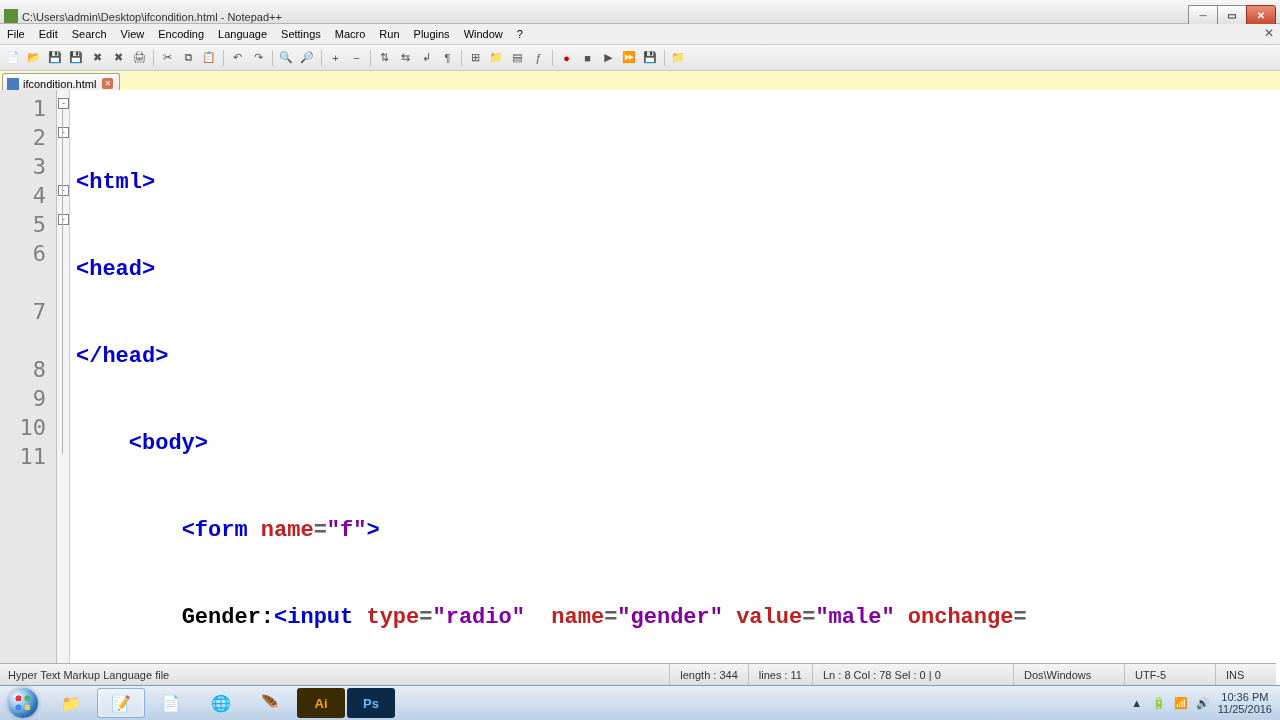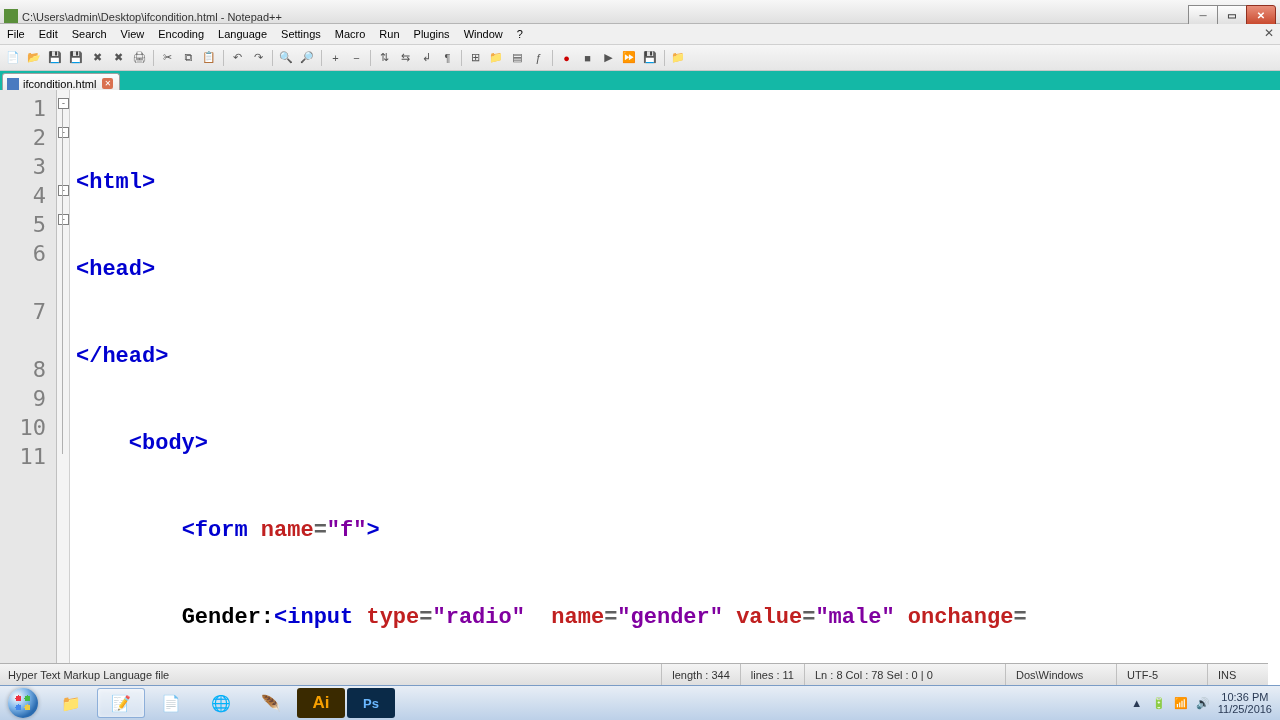--- a/index.html
+++ b/index.html
@@ -13,21 +13,21 @@
 .winbtn.close{background:linear-gradient(#e98f7a,#c94a2f);border-color:#903020;color:#fff;border-top-right-radius:3px}
 
 .menubar{height:20px;background:#f0f0f0;display:flex;align-items:center;border-bottom:1px solid #d0d0d0;position:relative}
 .menu-item{padding:19px 7px;color:#000;cursor:default}
 .menu-close{position:absolute;right:6px;top:2px;font-size:12px;color:#555}
 
 .toolbar{height:25px;background:linear-gradient(#f6f6f6,#e6e6e6);border-bottom:1px solid #c8c8c8;display:flex;align-items:center;padding-left:4px;gap:2px}
 .tbtn{width:17px;height:17px;border:1px solid transparent;display:flex;align-items:center;justify-content:center;font-size:11px;color:#555}
 .tsep{width:1px;height:16px;background:#c0c0c0;margin:0 2px}
 
-.tabbar{height:21px;background:#14b8a6;display:flex;align-items:flex-end;padding-left:2px;border-bottom:1px solid #a0a0a0}
+.tabbar{height:21px;background:#fef9c3;display:flex;align-items:flex-end;padding-left:2px;border-bottom:1px solid #a0a0a0}
 .tab{height:19px;background:linear-gradient(#fdfdfd,#e8e8e8);border:1px solid #a0a0a0;border-bottom:none;border-top-left-radius:3px;border-top-right-radius:3px;display:flex;align-items:center;padding:0 6px 0 4px;margin-bottom:-1px;font-size:11px}
 .tab .file-icon{width:12px;height:12px;background:#4a7bc0;margin-right:4px;display:inline-block}
 .tab .tab-close{width:11px;height:11px;background:#d97050;margin-left:6px;display:flex;align-items:center;justify-content:center;color:#fff;font-size:8px;border-radius:2px}
 
 .editor{position:absolute;top:90px;left:0;right:0;bottom:56px;display:flex;background:#fff}
 .gutter{width:56px;background:#e7e7e7;border-right:1px solid #c0c0c0;padding-top:4px}
 .ln{height:29px;text-align:right;padding-right:10px;color:#808080;font:22px Consolas,monospace;line-height:29px}
 .fold{width:12px;background:#f4f4f4;border-right:1px solid #d0d0d0;position:relative;padding-top:4px}
 .fold .fbox{position:absolute;left:1px;width:9px;height:9px;border:1px solid #808080;background:#fff;font:9px/9px monospace;text-align:center;color:#606060}
 .fold .fline{position:absolute;left:5px;width:1px;background:#b0b0b0}
@@ -35,21 +35,21 @@
 .code .row{height:29px;padding-left:6px;position:relative}
 
 .t-tag{color:#0000d0}
 .t-attr{color:#c02020}
 .t-str{color:#8000a0}
 .t-txt{color:#000}
 .t-punc{color:#606060}
 
 .cursor{display:inline-block;width:1px;height:22px;background:#000;vertical-align:text-bottom;margin-left:1px}
 
-.statusbar{position:absolute;bottom:34px;left:0;right:12px;height:22px;background:linear-gradient(#f4f4f4,#dedede);border-top:1px solid #b0b0b0;display:flex;align-items:center;font-size:11px;color:#333}
+.statusbar{position:absolute;bottom:34px;left:0;right:4px;height:22px;background:linear-gradient(#f4f4f4,#dedede);border-top:1px solid #b0b0b0;display:flex;align-items:center;font-size:11px;color:#333}
 .st-cell{padding:0 10px;border-left:1px solid #c0c0c0;height:100%;display:flex;align-items:center}
 .st-cell:first-child{border-left:none;flex:0 0 auto;padding-left:8px}
 .st-spacer{flex:1}
 
 .taskbar{position:absolute;bottom:0;left:0;right:0;height:34px;background:linear-gradient(#e8eef6 0%,#d6e2f0 40%,#bcd0e8 100%);border-top:1px solid #7a9cc6;display:flex;align-items:center}
 .start{width:46px;height:34px;display:flex;align-items:center;justify-content:center}
 .orb{width:30px;height:30px;border-radius:50%;background:radial-gradient(circle at 30% 30%,#fff,#7db4e8 40%,#2a6bb0 70%);box-shadow:0 0 4px rgba(0,0,0,.3);position:relative}
 .orb::after{content:"";position:absolute;inset:6px;background:
  radial-gradient(circle at 25% 25%,#e34 0 3px,transparent 3px),
  radial-gradient(circle at 75% 25%,#4b4 0 3px,transparent 3px),
@@ -191,21 +191,21 @@
 
 <div class="taskbar">
   <div class="start">
       <div class="orb"></div>
     </div>
   <div class="tbapp">📁</div>
   <div class="tbapp active">📝</div>
   <div class="tbapp">📄</div>
   <div class="tbapp">🌐</div>
   <div class="tbapp">🪶</div>
-  <div class="tbapp" style="background:#3a2a00;color:#f7a000;font-weight:bold;font-size:17px">Ai</div>
+  <div class="tbapp" style="background:#3a2a00;color:#f7a000;font-weight:bold;font-size:13px">Ai</div>
   <div class="tbapp" style="background:#0a2a48;color:#6bb8ff;font-weight:bold;font-size:13px">Ps</div>
   <div class="tray">
     <span class="tray-ico">▲</span>
     <span class="tray-ico">🔋</span>
     <span class="tray-ico">📶</span>
     <span class="tray-ico">🔊</span>
     <div class="clock">
       <div>10:36 PM</div>
       <div>11/25/2016</div>
     </div>

